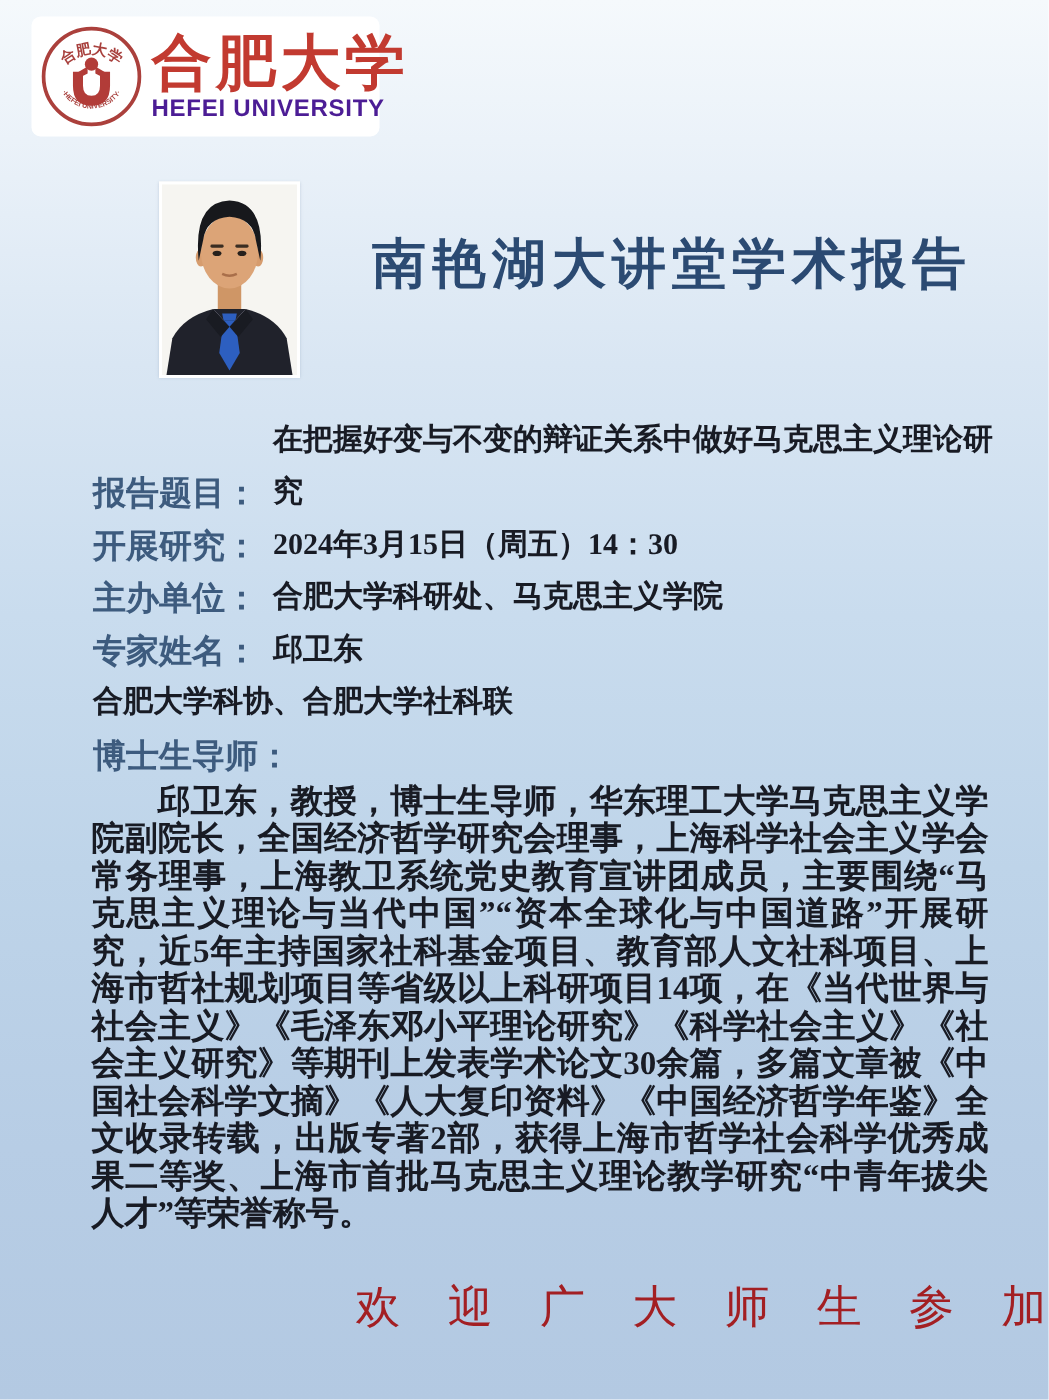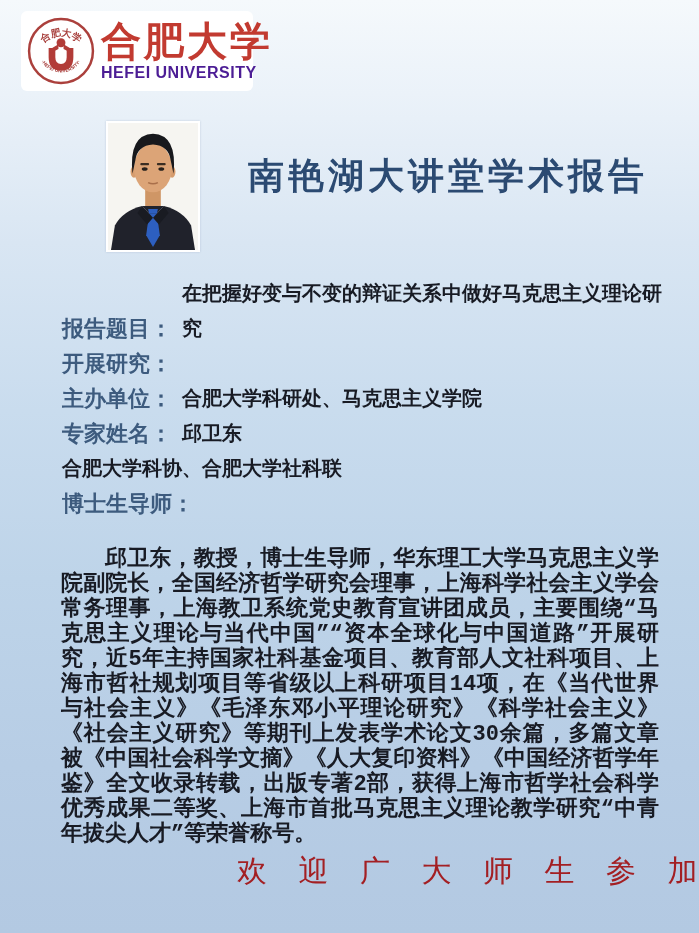--- a/index.html
+++ b/index.html
@@ -48,23 +48,23 @@
   .field-label{
     flex:none;width:120px;
     font-size:22px;font-weight:bold;color:#3d5b7e;line-height:35px;
     white-space:nowrap;
   }
   .field-value{
     flex:1;font-size:20px;font-weight:bold;color:#181b24;line-height:35px;
   }
   
   .bio{
-    position:absolute;left:61px;top:547px;width:598px;
+    position:absolute;left:61px;top:521px;width:598px;
     font-size:22px;font-weight:bold;color:#181b24;
-    line-height:25px;text-align:justify;text-indent:2em;font-family:Liberation Mono, monospace;
+    line-height:25px;text-align:justify;text-indent:2em;
   }
   
   .welcome{
     position:absolute;left:0;top:851px;width:100%;
     text-align:right;font-size:30px;font-weight:normal;color:#a31f23;
     letter-spacing:1.05em;text-indent:1.05em;white-space:nowrap;padding-left:30px;
   }
 </style>
 </head>
 <body>
@@ -121,20 +121,21 @@
 
   <div class="main-title">南艳湖大讲堂学术报告</div>
 
   <div class="fields">
     <div class="field-row">
       <span class="field-label">报告题目：</span>
       <span class="field-value">在把握好变与不变的辩证关系中做好马克思主义理论研究</span>
     </div>
     <div class="field-row">
       <span class="field-label">开展研究：</span>
+      <span class="field-value">2024年3月15日（周五）14：30</span>
     </div>
     <div class="field-row">
       <span class="field-label">主办单位：</span>
       <span class="field-value">合肥大学科研处、马克思主义学院</span>
     </div>
     <div class="field-row">
       <span class="field-label">专家姓名：</span>
       <span class="field-value">邱卫东</span>
     </div>
     <div class="field-row">

